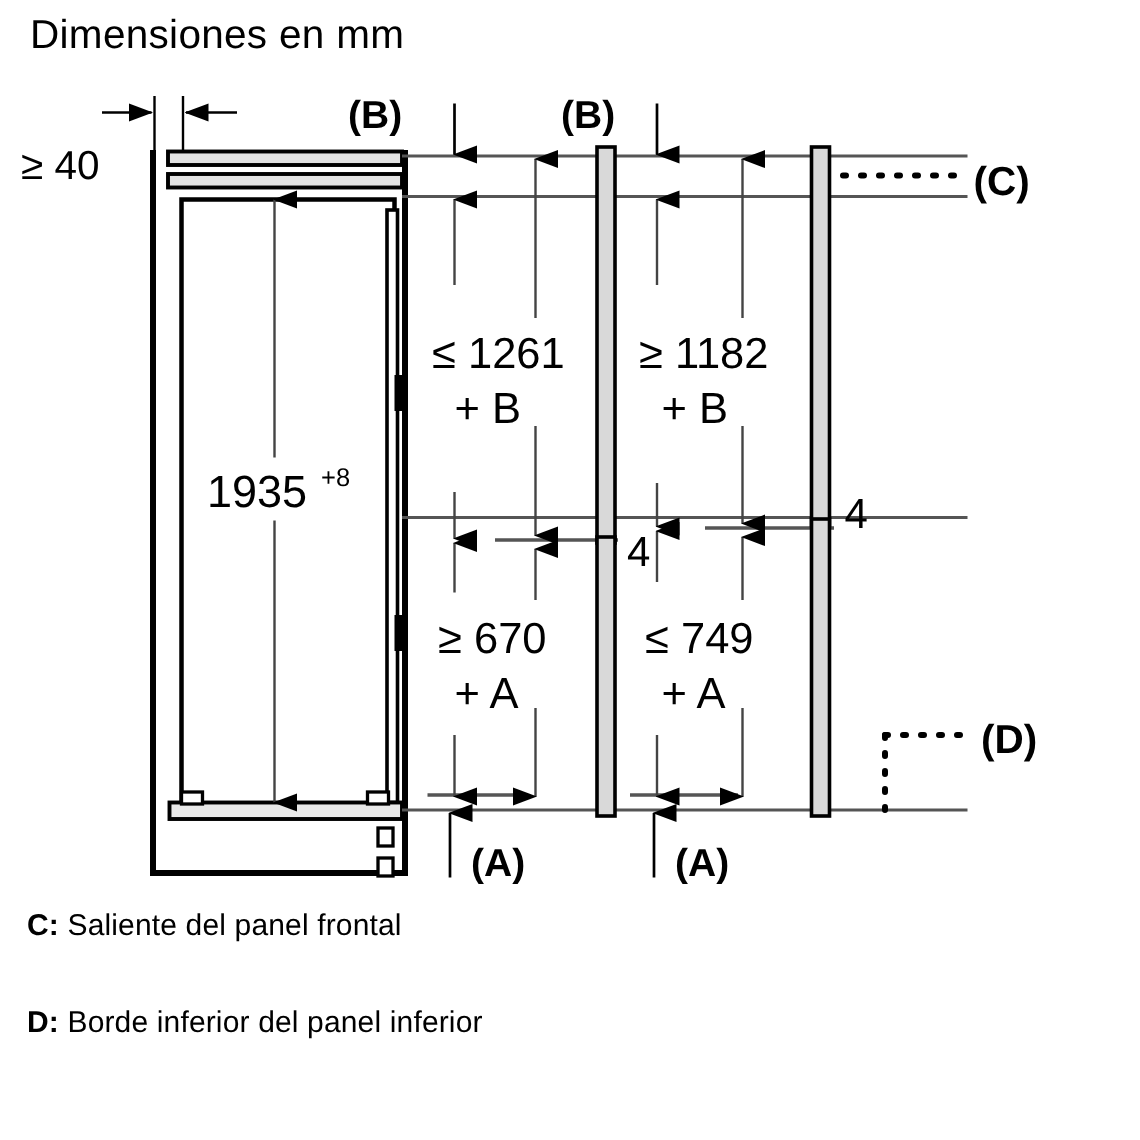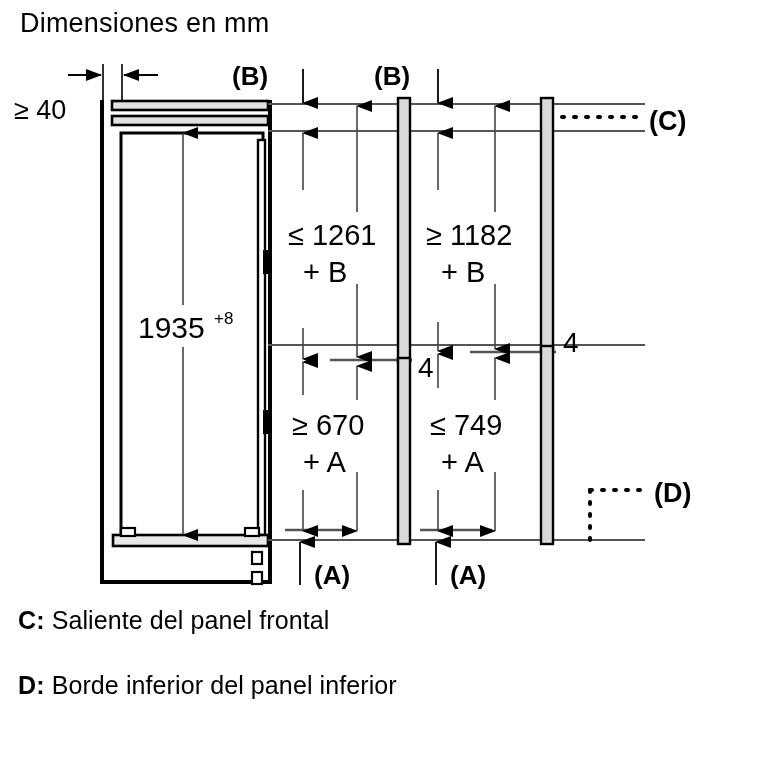--- a/index.html
+++ b/index.html
@@ -22,21 +22,21 @@
   .title {
     position: absolute;
     left: 20px;
     top: 8px;
     font-size: 27px;
     letter-spacing: 0.2px;
     white-space: nowrap;
   }
   .legend-line {
     position: absolute;
-    font-size: 25px;
+    font-size: 20px;
     white-space: nowrap;
     letter-spacing: 0.1px;
   }
   .legend-line .key {
     font-weight: bold;
   }
   #diagram-svg {
     position: absolute;
     left: 0;
     top: 0;

